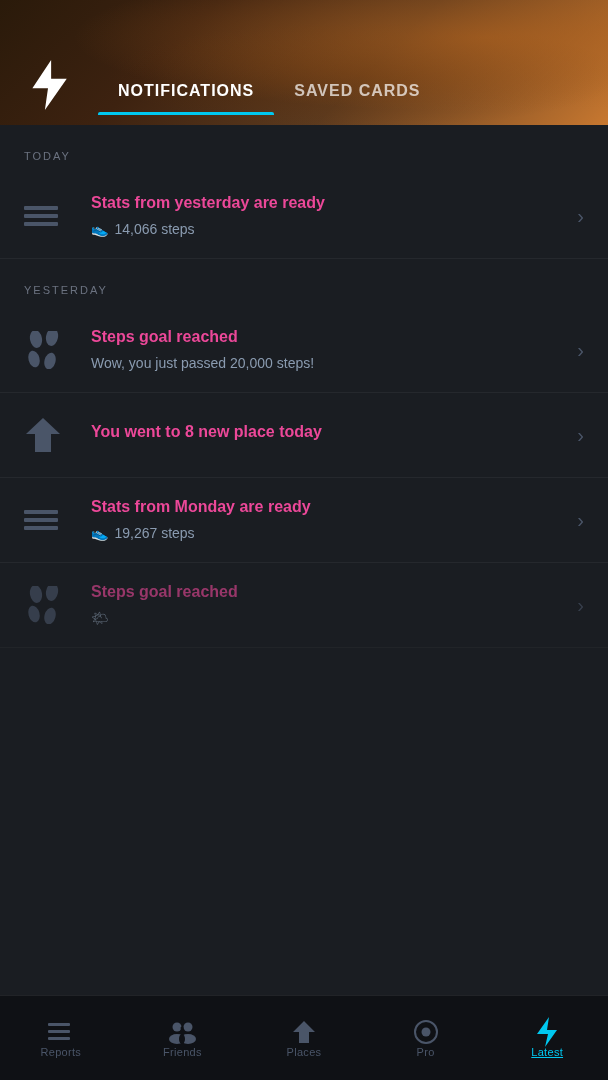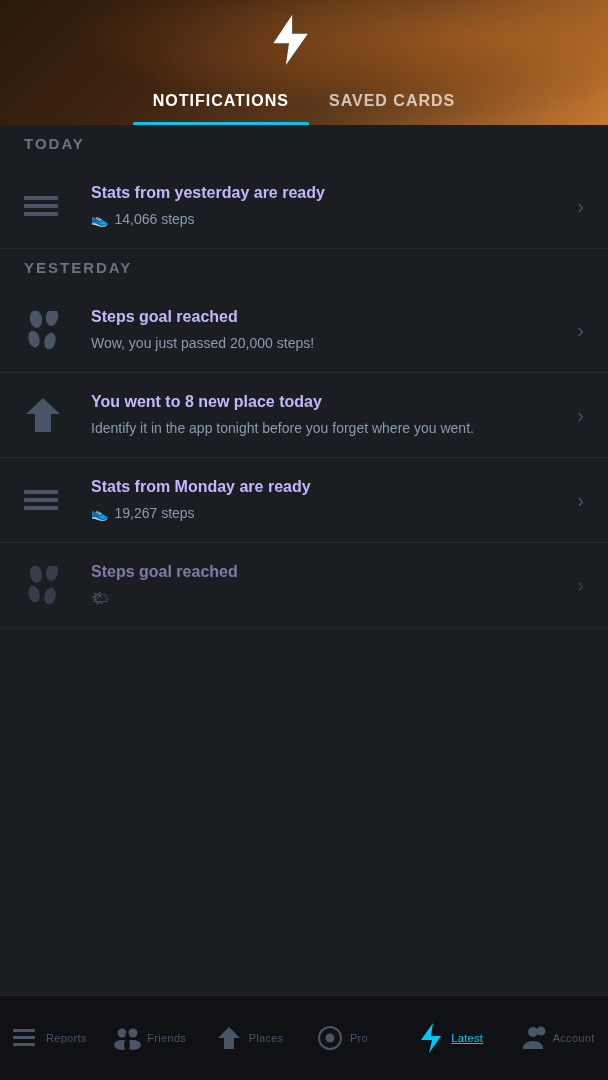--- a/index.html
+++ b/index.html
@@ -30,21 +30,20 @@
       background: radial-gradient(ellipse at 80% 30%, rgba(180, 100, 30, 0.6) 0%, transparent 60%),
                   radial-gradient(ellipse at 60% 60%, rgba(100, 50, 10, 0.4) 0%, transparent 50%);
     }
 
     .header-content {
       position: relative;
       width: 100%;
       display: flex;
       align-items: center;
       padding: 0 28px;
-      flex-direction: column;
     }
 
     .bolt-icon {
       width: 50px;
       height: 50px;
       margin-right: 20px;
       margin-bottom: 15px;
     }
 
     .bolt-icon svg {
@@ -86,23 +85,23 @@
     }
 
     
     .main-content {
       background: #1a1d22;
       padding-bottom: 80px;
     }
 
     
     .section-label {
-      padding: 10px 24px 12px;
-      font-size: 15px;
-      font-weight: 700;
+      padding: 25px 24px 12px;
+      font-size: 11px;
+      font-weight: 400;
       letter-spacing: 2px;
       color: #6b7280;
     }
 
     
     .notification-item {
       display: flex;
       align-items: center;
       padding: 18px 24px;
       border-bottom: 1px solid rgba(255,255,255,0.05);
@@ -123,21 +122,21 @@
     }
 
     .notif-body {
       flex: 1;
       padding: 0 12px;
     }
 
     .notif-title {
       font-size: 16px;
       font-weight: 700;
-      color: #c4b5fd;
+      color: #ec4899;
       margin-bottom: 6px;
       line-height: 1.3;
     }
 
     .notif-subtitle {
       font-size: 14px;
       color: #8a9bb0;
       line-height: 1.4;
       display: flex;
       align-items: center;
@@ -158,23 +157,22 @@
       height: 85px;
       background: #0f1115;
       border-top: 1px solid rgba(255,255,255,0.08);
       display: flex;
       align-items: center;
       justify-content: space-around;
     }
 
     .nav-item {
       display: flex;
-      flex-direction: row;
-      align-items: center;
-      gap: 6px;
+      flex-direction: column;
+      align-items: center;
       cursor: pointer;
       padding: 8px 12px;
       flex: 1;
     }
 
     .nav-icon {
       width: 28px;
       height: 28px;
       display: flex;
       align-items: center;
@@ -267,21 +265,20 @@
   </div>
 
   <div class="notification-item">
     <div class="notif-icon">
       <svg width="38" height="38" viewBox="0 0 38 38" fill="#4a5568">
         <path d="M19 2 L36 18 L27 18 L27 36 L11 36 L11 18 L2 18 Z"></path>
       </svg>
     </div>
     <div class="notif-body">
       <div class="notif-title">You went to 8 new place today</div>
-      <div class="notif-subtitle">Identify it in the app tonight before you forget where you went.</div>
     </div>
     <div class="chevron-icon">›</div>
   </div>
 
   <div class="notification-item">
     <div class="notif-icon">
       <svg width="40" height="32" viewBox="0 0 40 32">
         <rect x="0" y="6" width="34" height="4" rx="1"></rect>
         <rect x="0" y="14" width="34" height="4" rx="1"></rect>
         <rect x="0" y="22" width="34" height="4" rx="1"></rect>
@@ -366,26 +363,14 @@
 
   <div class="nav-item active">
     <div class="nav-icon">
       <svg width="26" height="30" viewBox="0 0 26 30" fill="#00c8f0">
         <path d="M15 0L3 17h11l-3 13L23 13H13L15 0z"></path>
       </svg>
     </div>
     <span class="nav-label">Latest</span>
   </div>
 
-  <div class="nav-item">
-    <div class="nav-icon">
-      <svg width="28" height="26" viewBox="0 0 28 26">
-        <circle cx="14" cy="7" r="5"></circle>
-        <path d="M4 24 Q4 16 14 16 Q24 16 24 24" fill="#4a5568"></path>
-        <circle cx="22" cy="6" r="4.5" fill="#4a5568"></circle>
-        <circle cx="22" cy="6" r="1.5" fill="#0f1115"></circle>
-        <path d="M18 6 L22 4 L26 6 L25 9 L19 9 Z" fill="#4a5568"></path>
-      </svg>
-    </div>
-    <span class="nav-label">Account</span>
-  </div>
 
 </nav>
 
 </body></html>

